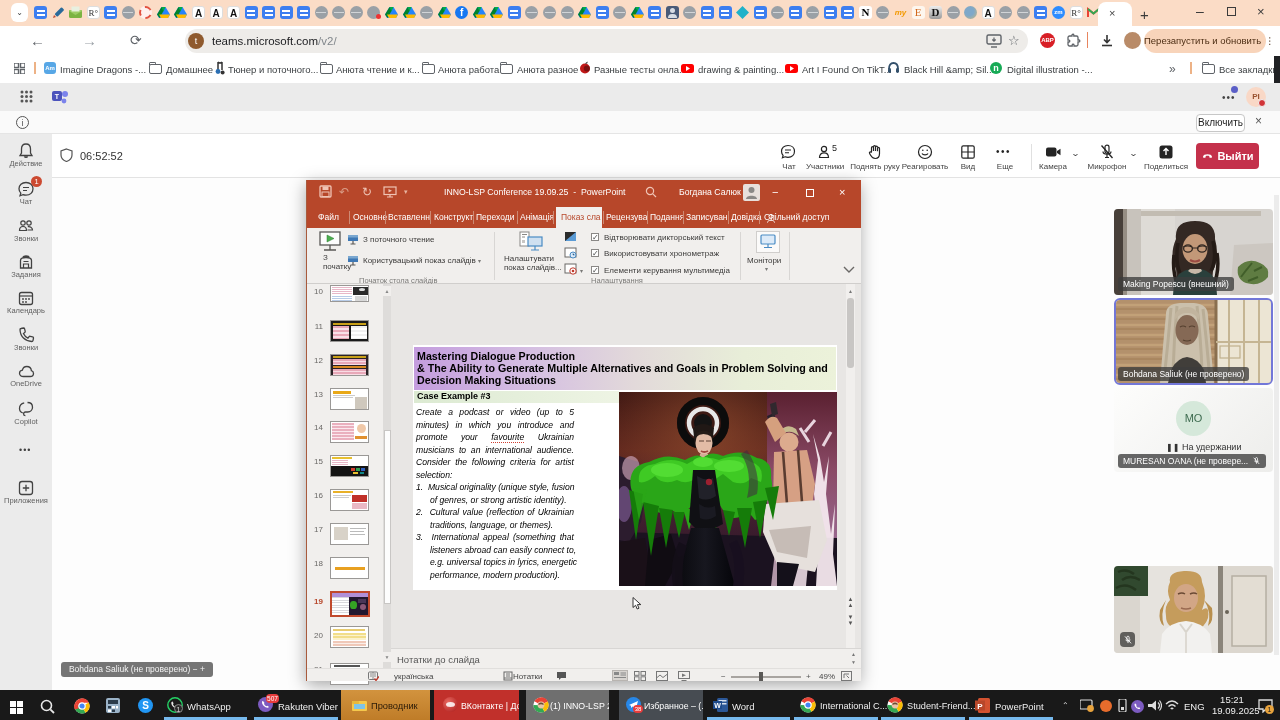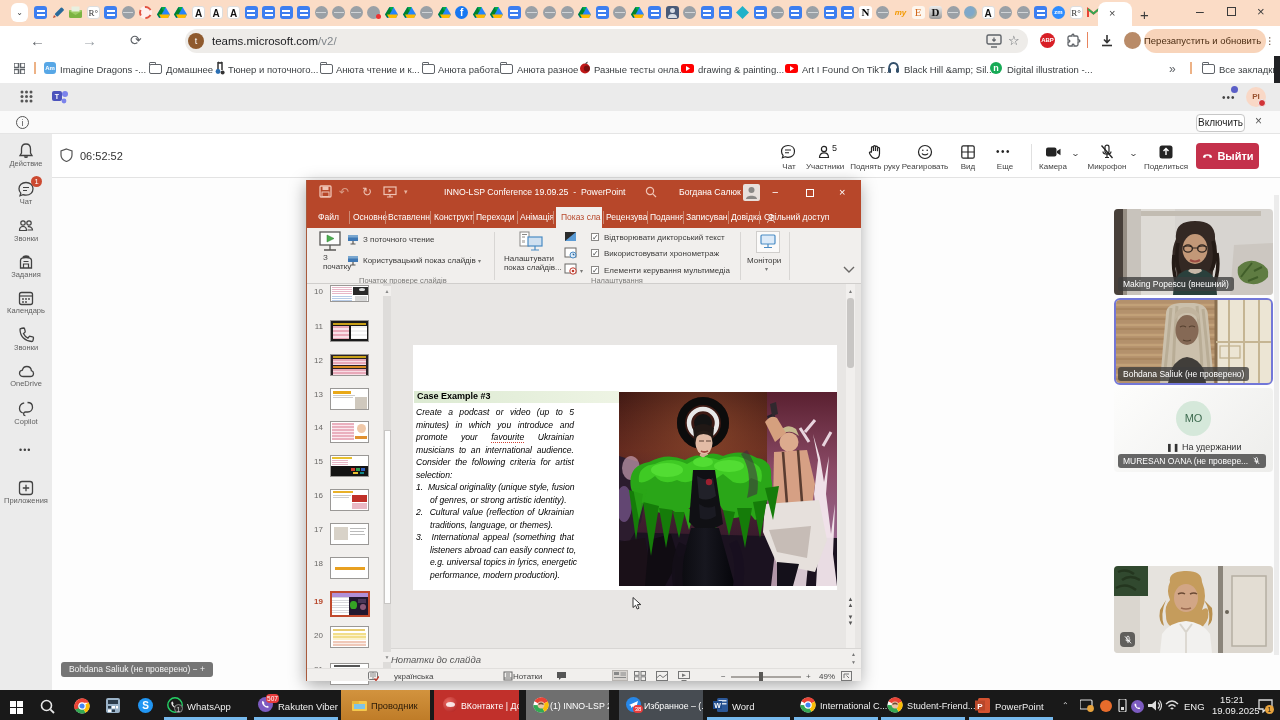--- a/index.html
+++ b/index.html
@@ -670,21 +670,21 @@
         </div>
     <div class="rtext" style="left:56px;top:7px;">З поточного чтение</div>
     <div class="abs" style="left:40px;top:27px;">
           <svg width="12" height="11">
             <rect x="1" y="1" width="10" height="6" fill="#3e78b5"></rect>
             <rect x="1" y="1" width="10" height="2.5" fill="#7aa7d0"></rect>
             <path d="M6 7 V10 M3.5 10 H8.5" stroke="#5a5856" stroke-width="1.2"></path>
           </svg>
         </div>
     <div class="rtext" style="left:56px;top:28px;">Користувацький показ слайдів <span style="font-size:6px;color:#7a7977;">▾</span></div>
-    <div class="rgroup" style="left:52px;">Початок провере слайдів</div>
+    <div class="rgroup" style="left:52px;">Початок стола слайдів</div>
     <div class="abs" style="left:187px;top:4px;width:1px;height:48px;background:#d8d6d4;"></div>
     <div class="abs" style="left:212px;top:3px;">
           <svg width="26" height="22" viewBox="0 0 26 22">
             <rect x="1" y="1" width="9" height="14" fill="#fff" stroke="#8a8886" stroke-width="1"></rect>
             <path d="M3 3.5 H8 M3 6 H6" stroke="#8a8886" stroke-width="1"></path>
             <rect x="3" y="9" width="3" height="3" fill="#c8c6c4"></rect>
             <rect x="9" y="6" width="14" height="9" fill="#cfe0f0" stroke="#4a8bc4" stroke-width="1.2"></rect>
             <path d="M16 15 V19 M12 19 H20" stroke="#4a8bc4" stroke-width="1.2"></path>
           </svg>
         </div>
@@ -819,20 +819,21 @@
       <div class="thumb" style="top:379px;">
             <div class="abs" style="left:3px;top:1px;width:26px;height:2px;background:#555;"></div>
           </div>
     </div>
     <div class="abs" style="left:76px;top:0;width:8px;height:384px;background:#dedcda;">
       <div class="abs" style="left:0;top:2px;width:8px;height:10px;background:#f1efed;color:#888;font-size:5px;text-align:center;line-height:10px;">▲</div>
       <div class="abs" style="left:0.5px;top:146px;width:7px;height:174px;background:#fdfdfd;border:1px solid #c8c6c4;"></div>
       <div class="abs" style="left:0;top:368px;width:8px;height:10px;background:#f1efed;color:#888;font-size:5px;text-align:center;line-height:10px;">▼</div>
     </div>
     <div class="abs" id="slide">
+      <div class="abs" id="stitle">Mastering Dialogue Production<br>&amp; The Ability to Generate Multiple Alternatives and Goals in Problem Solving and<br>Decision Making Situations</div>
       <div class="abs" id="case">Case Example #3</div>
       <div class="abs" id="sbody">
             <div class="jl">Create a podcast or video (up to 5</div>
             <div class="jl">minutes) in which you introduce and</div>
             <div class="jl">promote your <span style="border-bottom:1.5px dotted #d04030;">favourite</span> Ukrainian</div>
             <div class="jl">musicians to an international audience.</div>
             <div class="jl">Consider the following criteria for artist</div>
             <div>selection:</div>
             <div class="jl">1.&nbsp;&nbsp;Musical originality (unique style, fusion</div>
             <div style="margin-left:14px;">of genres, or strong artistic identity).</div>
@@ -947,21 +948,21 @@
       <div class="abs" style="left:0;top:312px;width:9px;height:12px;color:#555;font-size:6px;text-align:center;line-height:6px;">▲<br>▲</div>
       <div class="abs" style="left:0;top:330px;width:9px;height:12px;color:#555;font-size:6px;text-align:center;line-height:6px;">▼<br>▼</div>
     </div>
     <div class="abs" style="left:325px;top:313px;">
           <svg width="10" height="15">
             <path d="M1 0.5 L1 10.5 L3.6 8.3 L5.2 12 L7 11.2 L5.4 7.6 L8.8 7.6 Z" fill="#fff" stroke="#222" stroke-width="0.9"></path>
           </svg>
         </div>
   </div>
   <div class="abs" id="notes">
-        <span style="position:absolute;left:0;top:5px;font-style:italic;">Нотатки до слайда</span>
+        <span style="position:absolute;left:6px;top:5px;">Нотатки до слайда</span>
     <div class="abs" style="left:458px;top:2px;width:9px;height:8px;color:#777;font-size:5px;text-align:center;">▲</div>
     <div class="abs" style="left:458px;top:10px;width:9px;height:8px;color:#777;font-size:5px;text-align:center;">▼</div>
   </div>
   <div class="abs" id="pstatus">
         <span style="position:absolute;left:7px;top:3px;margin-top:32px;">Слайд 19 з 24</span>
     <div class="abs" style="left:61px;top:2px;">
           <svg width="11" height="10">
             <rect x="0.5" y="1" width="9" height="7.5" rx="1" fill="none" stroke="#777" stroke-width="1"></rect>
             <path d="M5 1 V8.5 M2 3 H4 M2 5 H4 M6 3 H8 M6 5 H8" stroke="#777" stroke-width="0.8"></path>
             <path d="M6.5 7.5 L8 9.5 L11 5.5" stroke="#c0392b" stroke-width="1.3" fill="none"></path>

